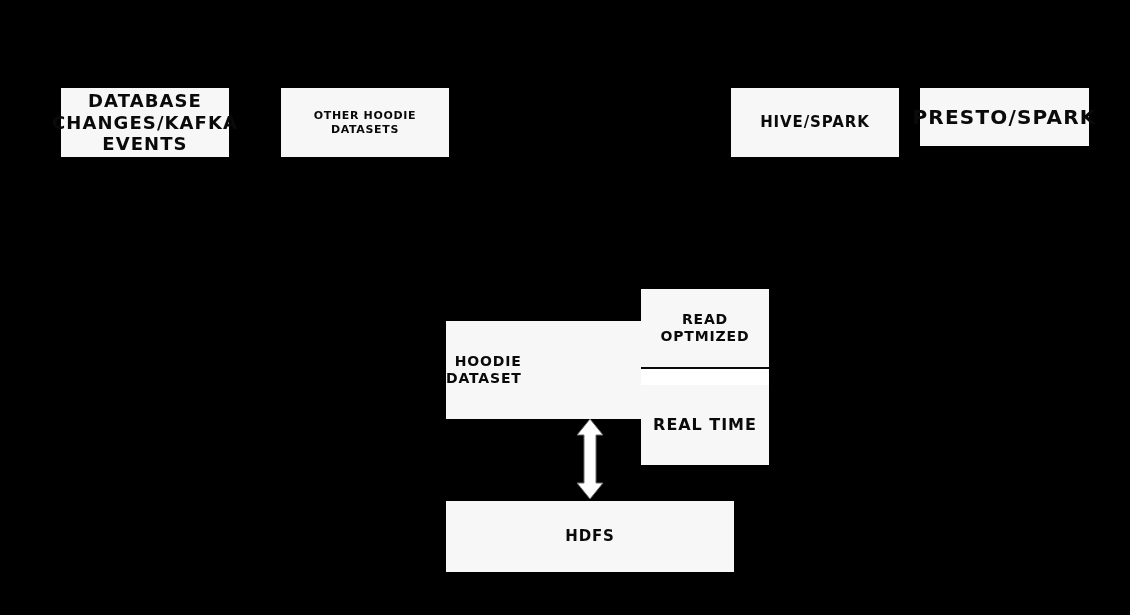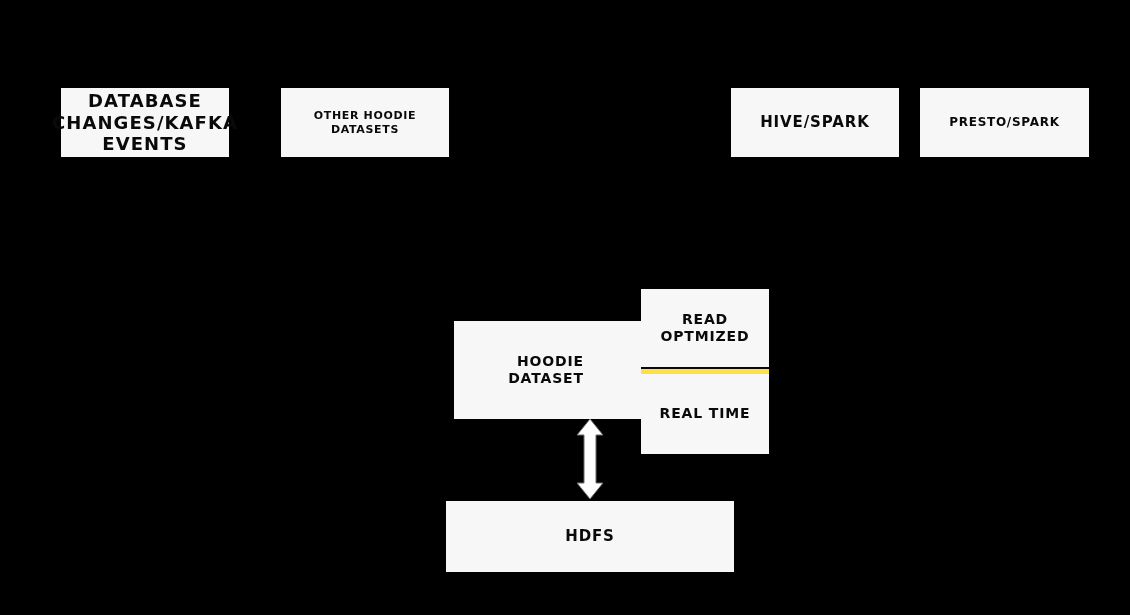--- a/index.html
+++ b/index.html
@@ -48,53 +48,52 @@
   .box-other-hoodie {
     left: 281px; top: 88px;  width: 168px; height: 69px;
     font-size: 11px;
   }
   
   .box-hive-spark {
     left: 731px; top: 88px;  width: 168px; height: 69px;
     font-size: 15px;
   }
   .box-presto-spark {
-    left: 920px; top: 88px;  width: 169px; height: 69px;
-    font-size: 12px;
+    left: 920px; top: 88px;  width: 169px; height: 58px;
+    font-size: 20px;
   }
 
   
   .box-hoodie-dataset {
     left: 446px; top: 321px; width: 196px; height: 98px;
-    justify-content: center;
+    justify-content: flex-start;
     text-align: right;
     padding-right: 12px;
     font-size: 14px;
-    margin-left: 8px;
   }
 
   
   .view-stack {
     position: absolute;
     left: 641px; top: 289px; width: 128px; height: 161px;
-    background: #fde047;
+    background: #ffffff;
     box-sizing: border-box;
   }
   .box-read-optimized {
     position: absolute;
     left: 0; top: 0; width: 128px; height: 80px;
     background: #f7f7f7;
     border-bottom: 2px solid #0a0a0a;
     font-size: 14px;
   }
   .box-real-time {
     position: absolute;
-    left: 0; top: 85px; width: 128px; height: 80px;
+    left: 0; top: 96px; width: 128px; height: 80px;
     background: #f7f7f7;
-    font-size: 14px;
+    font-size: 16px;
   }
 
   
   .box-hdfs {
     left: 446px; top: 501px; width: 288px; height: 71px;
     font-size: 15px;
   }
 
   
   .arrow-bidirectional {

